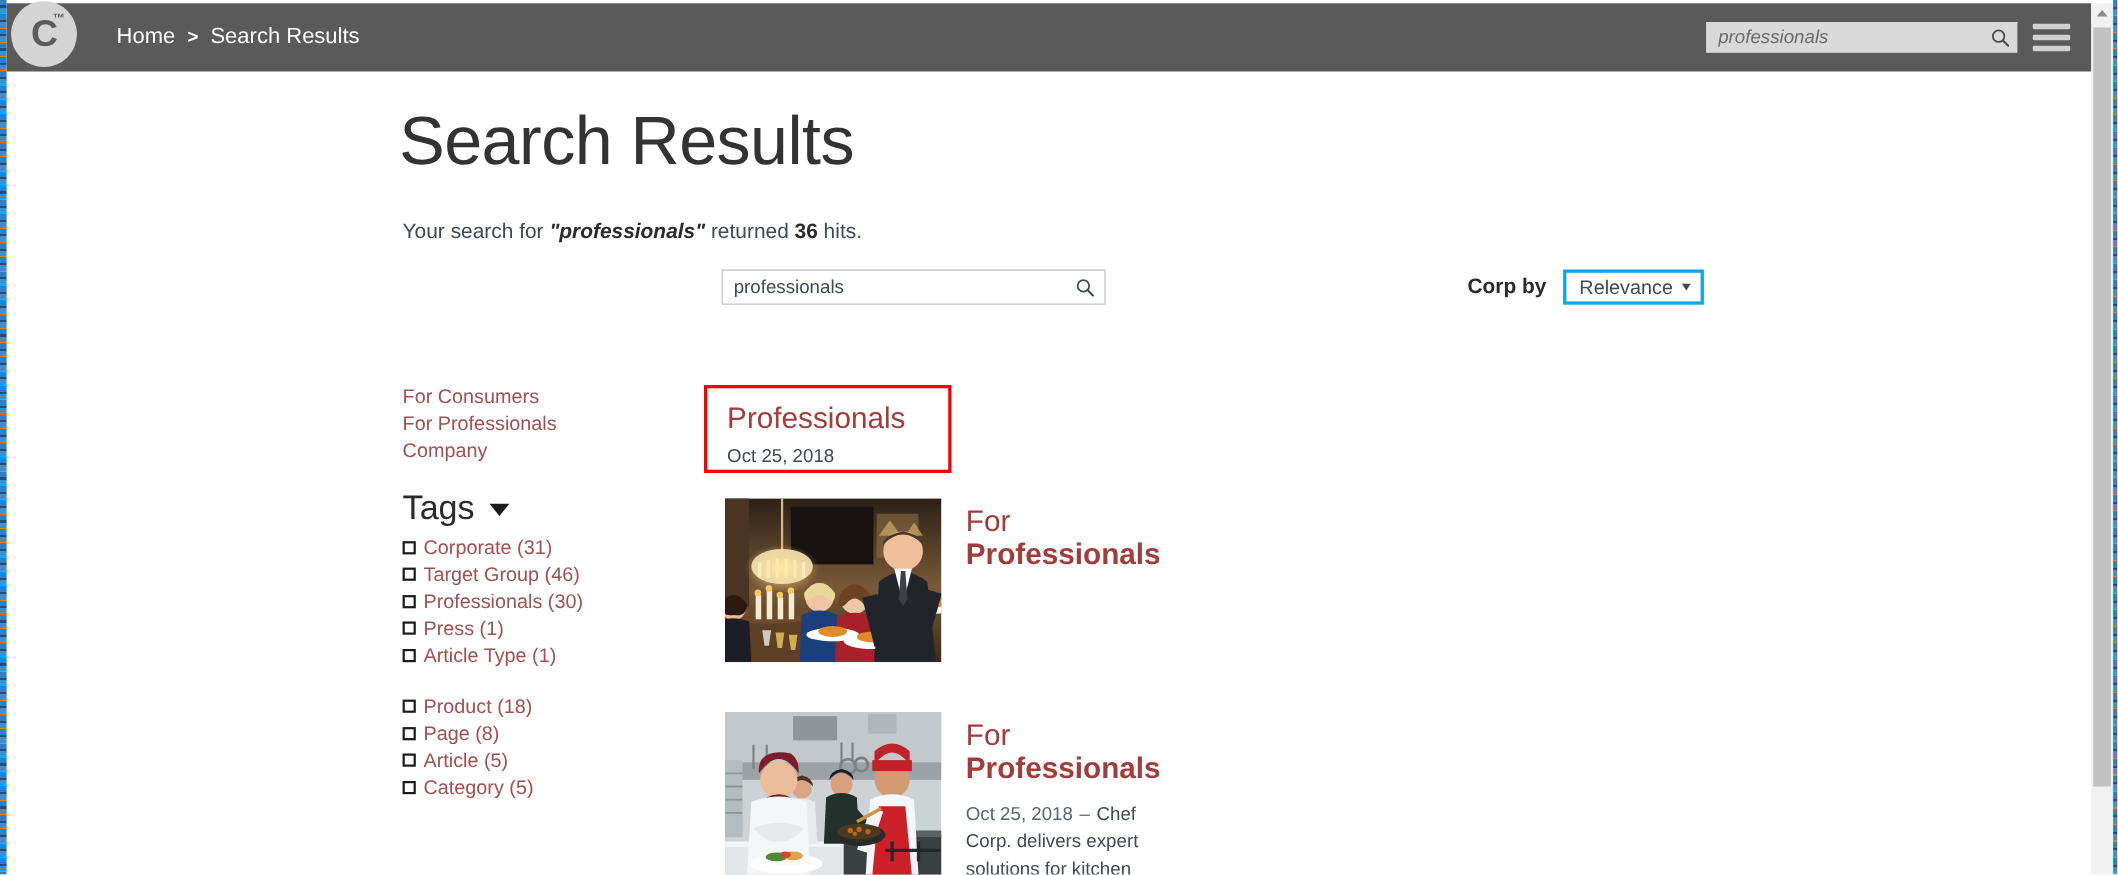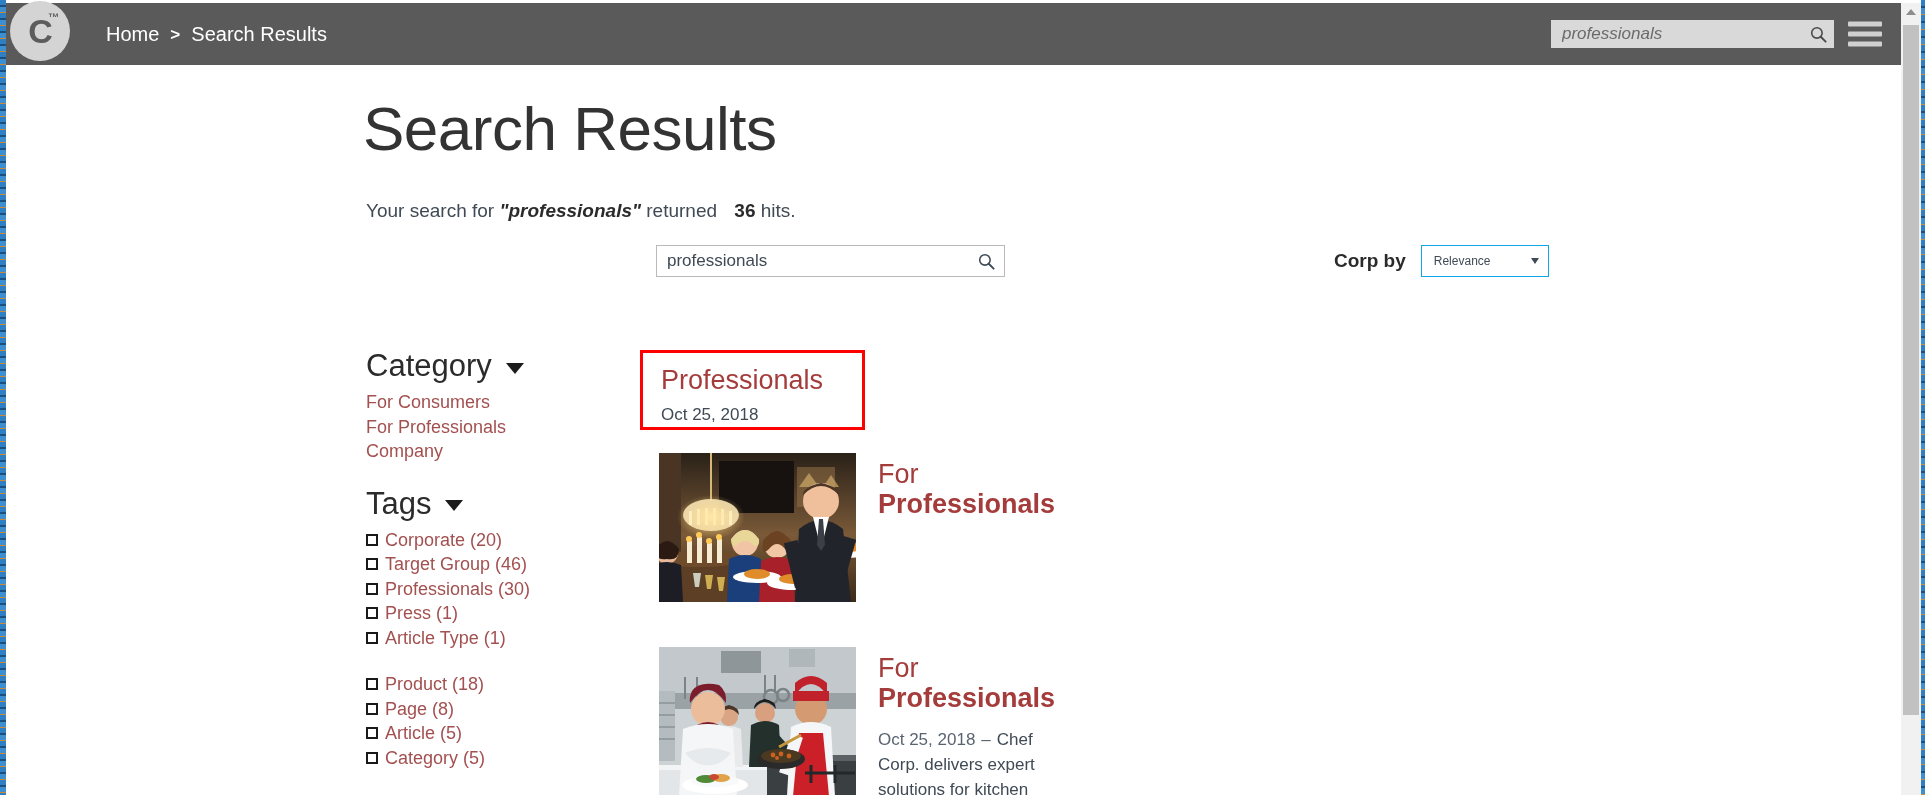--- a/index.html
+++ b/index.html
@@ -125,21 +125,21 @@
   }
   .page-title {
     position: absolute; left: 357px; top: 28px;
     font-size: 62px; color: #333333; font-weight: normal;
     letter-spacing: -0.5px;
   }
   .subtitle {
     position: absolute; left: 360px; top: 135px;
     font-size: 19px; color: #3f4a55;
   }
-  .subtitle b { font-weight: bold; color: #2b2b2b; margin-left: 12px; }
+  .subtitle b { font-weight: bold; color: #2b2b2b; }
   .subtitle i { font-style: italic; font-weight: bold; color: #2b2b2b; }
 
   
   .content-search {
     position: absolute; left: 650px; top: 180px;
     width: 349px; height: 32px;
     border: 1px solid #b9b9b9;
     background: #ffffff;
     display: flex; align-items: center;
     padding: 0 8px 0 10px;
@@ -150,24 +150,24 @@
     font-size: 17px; color: #3f4a55;
   }
 
   .sortby {
     position: absolute; left: 1328px; top: 180px;
     display: flex; align-items: center; gap: 15px;
   }
   .sortby-label { font-size: 19px; font-weight: bold; color: #2b2b2b; }
   .sortby-select {
     width: 128px; height: 32px;
-    border: 1px solid #0ea5e9; background: #ffffff;
+    border: 3px solid #0ea5e9; background: #ffffff;
     display: flex; align-items: center; justify-content: space-between;
     padding: 0 9px 0 12px;
-    font-size: 12px; color: #3f4a55;
+    font-size: 18px; color: #3f4a55;
   }
   .caret-small {
     width: 0; height: 0;
     border-left: 4px solid transparent;
     border-right: 4px solid transparent;
     border-top: 6px solid #3f4a55;
   }
 
   
   .facets { position: absolute; left: 360px; top: 283px; width: 240px; }
@@ -308,24 +308,20 @@
       <span class="sortby-label">Corp by</span>
       <div class="sortby-select">
         <span>Relevance</span>
         <span class="caret-small"></span>
       </div>
     </div>
 
     <div class="facets">
 
       <div class="facet">
-        <div class="facet-head">
-          <span class="facet-title">Category</span>
-          <span class="chev"></span>
-        </div>
         <ul class="facet-list">
           <li>
               <a class="facet-link" href="#">For Consumers</a>
             </li>
           <li>
               <a class="facet-link" href="#">For Professionals</a>
             </li>
           <li>
               <a class="facet-link" href="#">Company</a>
             </li>
@@ -333,21 +329,21 @@
       </div>
 
       <div class="facet">
         <div class="facet-head">
           <span class="facet-title">Tags</span>
           <span class="chev"></span>
         </div>
         <ul class="facet-list">
           <li>
               <span class="chk"></span>
-              <a class="facet-link" href="#">Corporate (20)</a>
+              <a class="facet-link" href="#">Corporate (31)</a>
             </li>
           <li>
               <span class="chk"></span>
               <a class="facet-link" href="#">Target Group (46)</a>
             </li>
           <li>
               <span class="chk"></span>
               <a class="facet-link" href="#">Professionals (30)</a>
             </li>
           <li>

